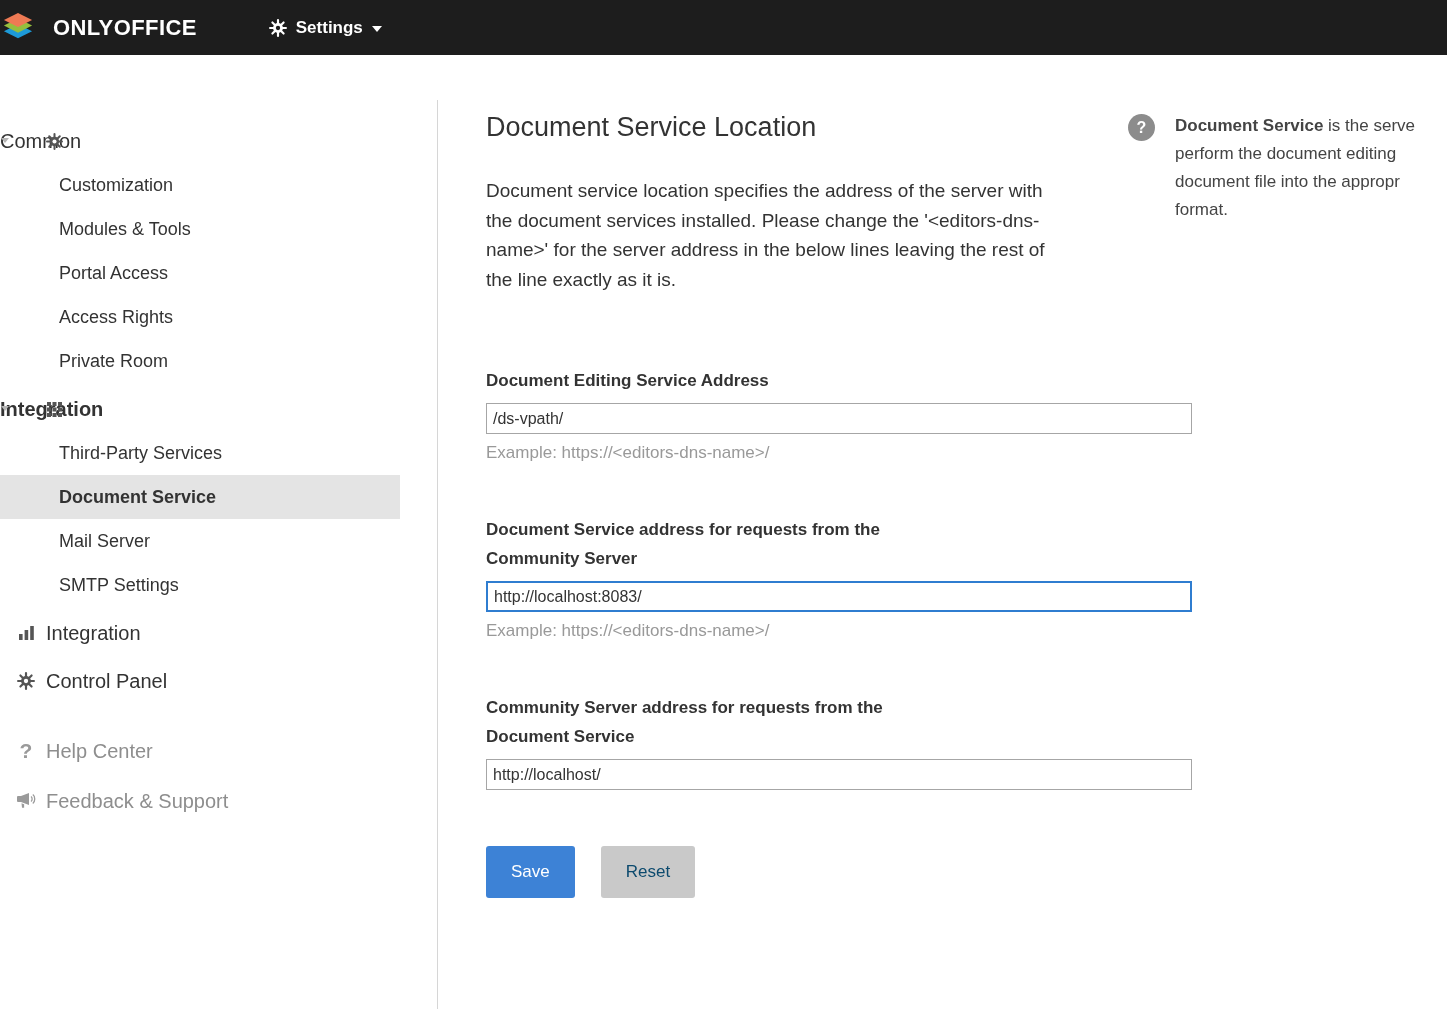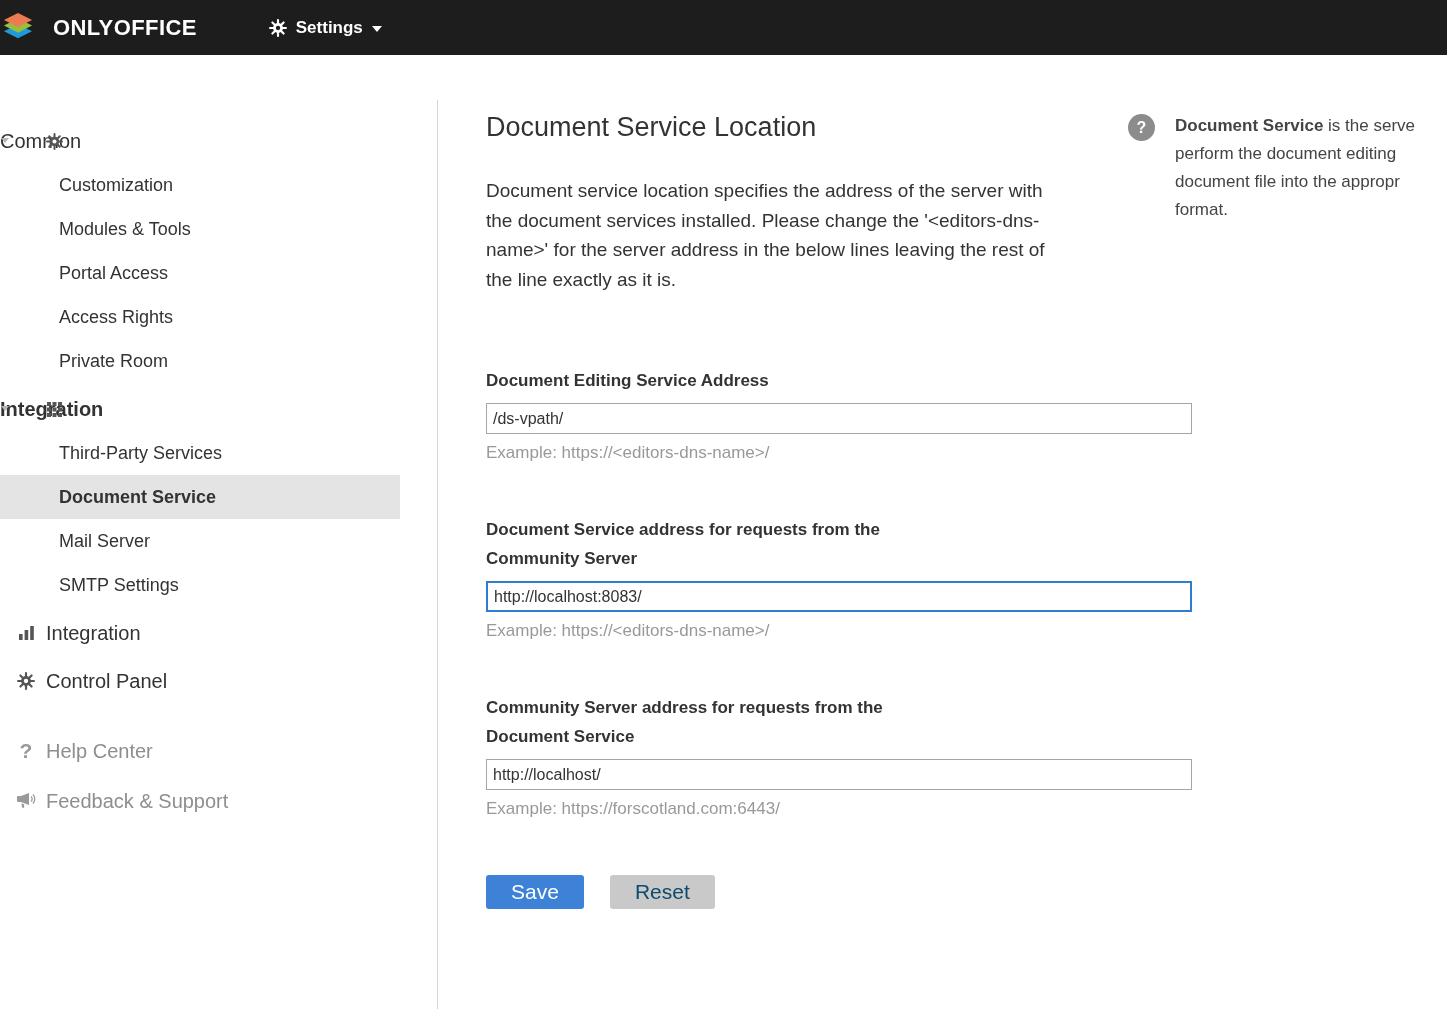--- a/index.html
+++ b/index.html
@@ -86,22 +86,22 @@
   .text-input {
     display: block; width: 706px; height: 31px;
     border: 1px solid #a6a6a6; border-radius: 0;
     font-family: inherit; font-size: 16px; color: #333;
     padding: 0 6px; background: #fff;
   }
   .text-input.focused { border: 2px solid #2f7dd0; }
   .example { color: #999; font-size: 17px; margin-top: 9px; margin-bottom: 52px; }
   .buttons { margin-top: 56px; display: flex; }
   .btn {
-    font-family: inherit; font-size: 21px;
-    border: none; border-radius: 3px; padding: 5px 25px; cursor: pointer;
+    font-family: inherit; font-size: 17px;
+    border: none; border-radius: 3px; padding: 16px 25px; cursor: pointer;
   }
   .btn.primary { background: #3d82d6; color: #fff; }
   .btn.secondary { background: #c9c9c9; color: #0c4a6e; margin-left: 26px; }
 
   
   .help-panel { position: absolute; left: 1128px; top: 112px; width: 319px; }
   .help-icon {
     position: absolute; left: 0; top: 2px;
     width: 27px; height: 27px; border-radius: 50%;
     background: #8c8c8c; color: #fff; font-weight: bold; font-size: 16px;
@@ -278,21 +278,20 @@
 
   <div class="field">
     <div class="field-label">Document Service address for requests from the Community Server</div>
     <input class="text-input focused" type="text" value="http://localhost:8083/" style="">
     <div class="example">Example: https://&lt;editors-dns-name&gt;/</div>
   </div>
 
   <div class="field">
     <div class="field-label">Community Server address for requests from the Document Service</div>
     <input class="text-input" type="text" value="http://localhost/" style="">
-    <div class="example">Example: https://forscotland.com:6443/</div>
   </div>
 
   <div class="buttons">
     <button type="button" class="btn primary">Save</button>
     <button type="button" class="btn secondary">Reset</button>
   </div>
 </div>
 
 <div class="help-panel">
   <div class="help-icon">

